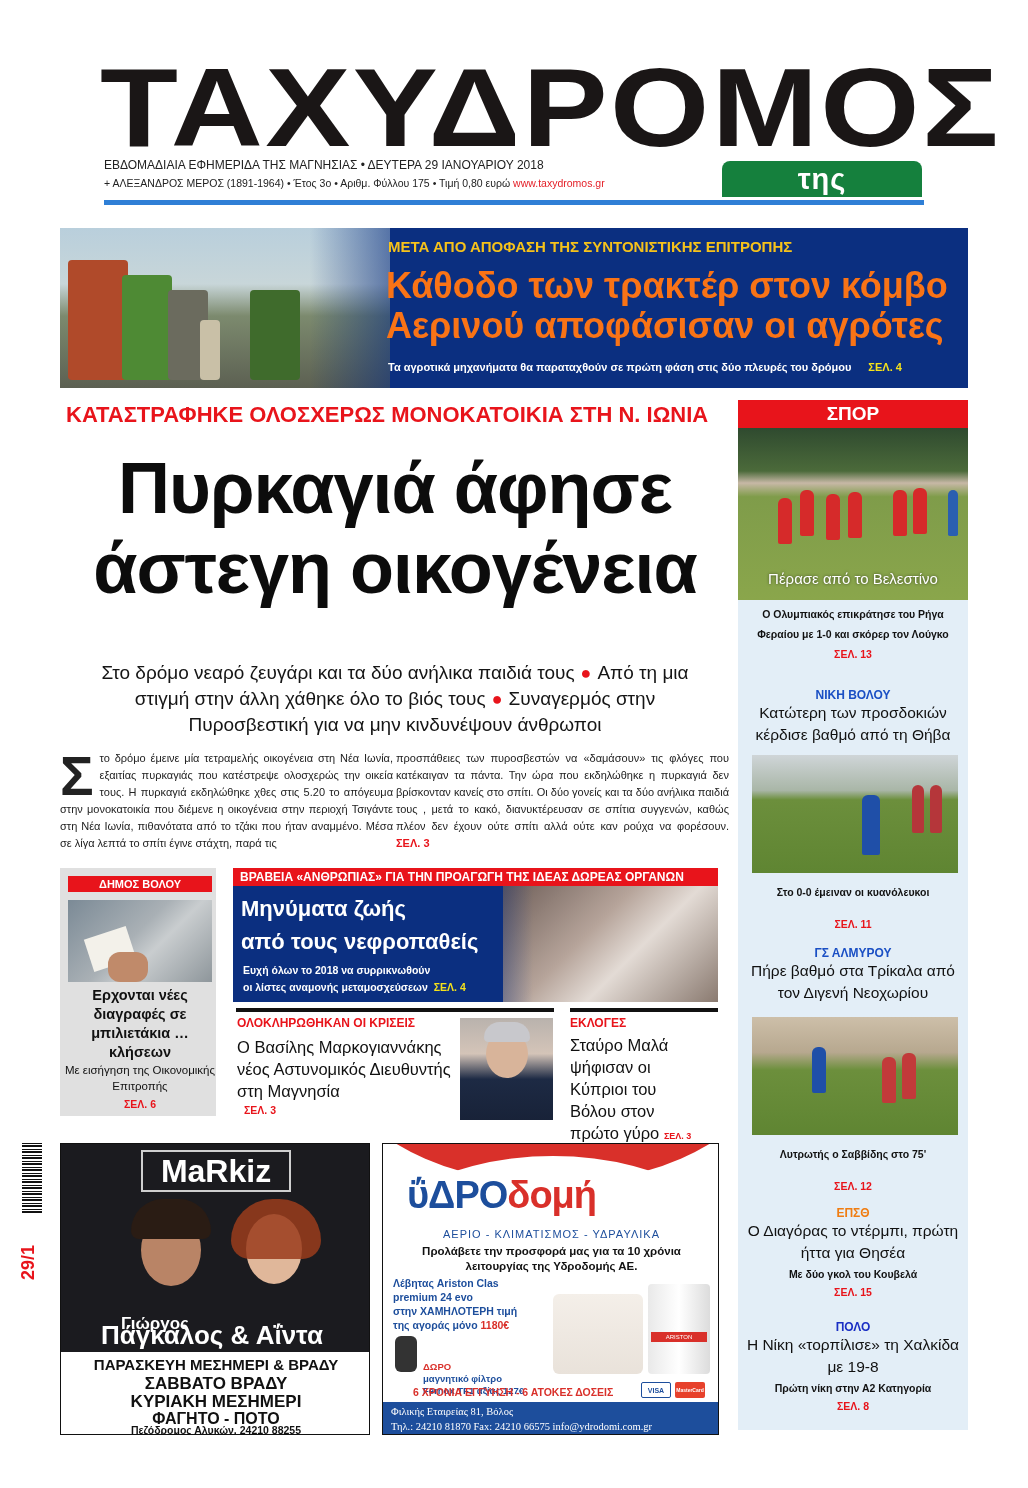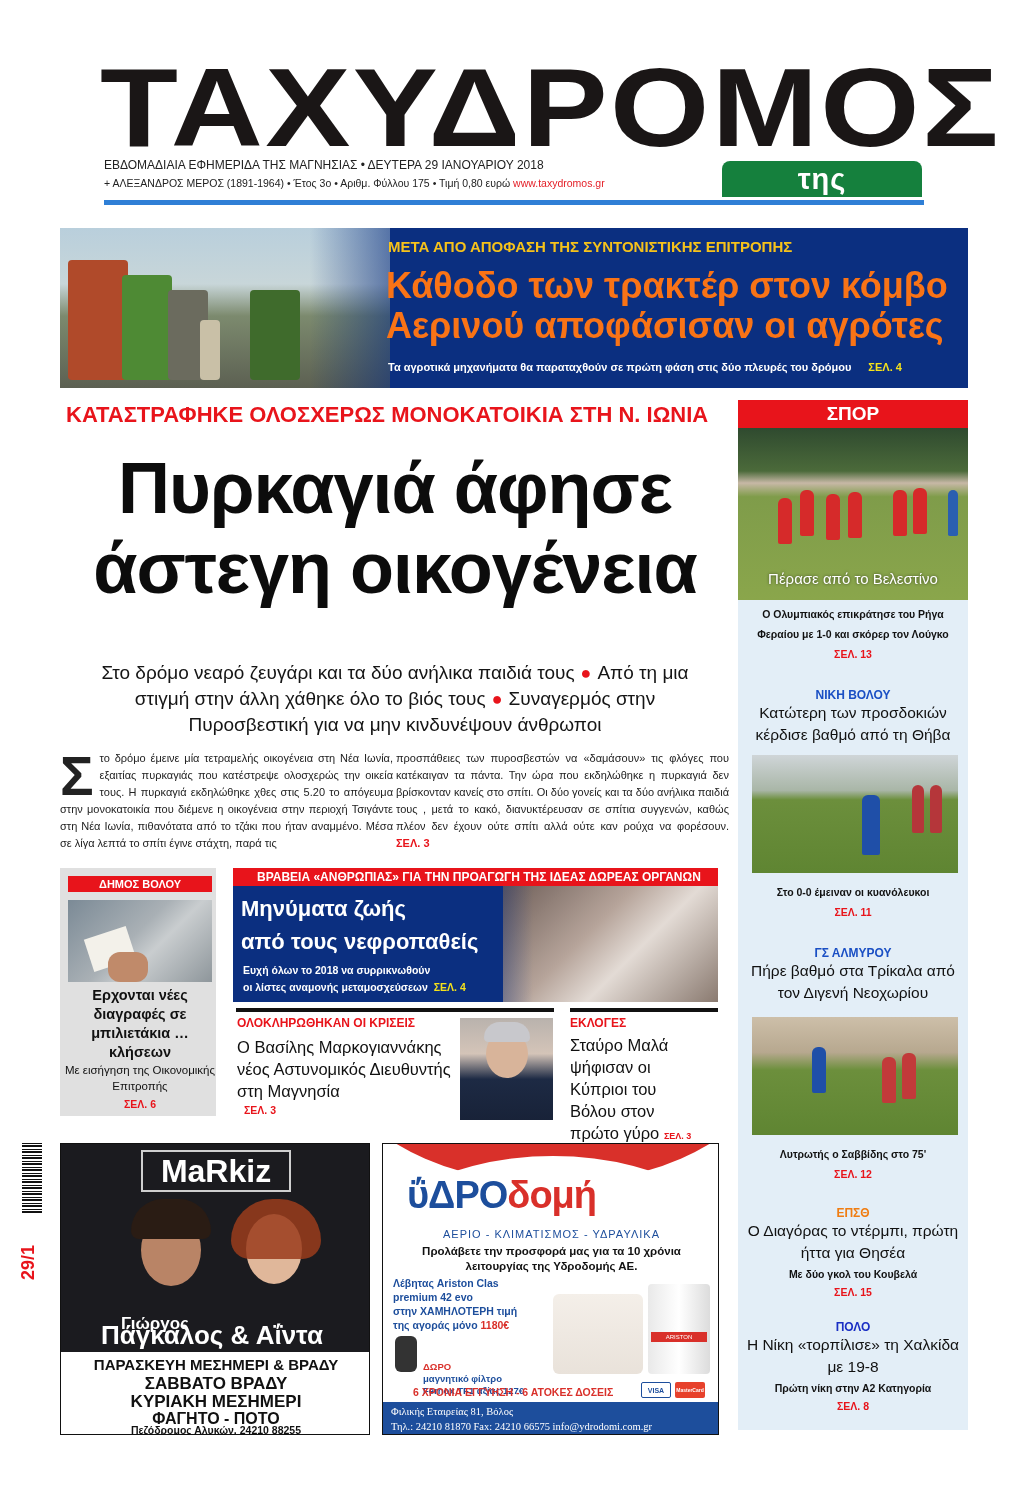--- a/index.html
+++ b/index.html
@@ -51,21 +51,21 @@
   
   .dimos { left: 60px; top: 868px; width: 156px; height: 248px; background: #e0e0e0; }
   .dimos-head { left: 8px; top: 8px; width: 144px; height: 16px; background: #e8141b; color: #fff; text-align: center; font-weight: bold; font-size: 11px; line-height: 16px; }
   .dimos-photo { left: 8px; top: 32px; width: 144px; height: 82px; background: linear-gradient(135deg,#7b8a96 0%,#a9b0b5 45%,#c9cdcf 60%,#8e969b 100%); overflow: hidden; }
   .dimos-h { left: 4px; top: 118px; width: 152px; text-align: center; font-weight: bold; font-size: 14.5px; line-height: 19px; color: #111; }
   .dimos-sub { left: 4px; top: 194px; width: 152px; text-align: center; font-size: 11.5px; line-height: 16px; color: #111; }
   .dimos-pg { left: 4px; top: 230px; width: 152px; text-align: center; }
 
   
   .organ { left: 233px; top: 868px; width: 485px; height: 134px; background: #0b2f80; overflow: hidden; }
-  .organ-head { left: 0; top: 0; width: 485px; height: 18px; background: #e8141b; color: #fff; font-weight: bold; font-size: 12px; line-height: 18px; padding-left: 24px; white-space: nowrap; }
+  .organ-head { left: 0; top: 0; width: 485px; height: 18px; background: #e8141b; color: #fff; font-weight: bold; font-size: 12px; line-height: 18px; padding-left: 7px; white-space: nowrap; }
   .organ-photo { left: 270px; top: 18px; width: 215px; height: 116px; background: linear-gradient(135deg,#6e5e58 0%,#b6a49a 40%,#e3dbd5 60%,#8a7a70 100%); }
   .organ-fade { left: 210px; top: 18px; width: 90px; height: 116px; background: linear-gradient(90deg,#0b2f80 0%, rgba(11,47,128,0) 100%); }
   .organ-title { left: 8px; top: 24px; font-weight: bold; font-size: 22px; line-height: 33px; color: #fff; white-space: nowrap; }
   .organ-sub { left: 10px; top: 94px; font-weight: bold; font-size: 10.5px; line-height: 17px; color: #fff; white-space: nowrap; }
   .organ-sub .pg { color: #f6e21a; margin-left: 6px; }
 
   .thick-rule { height: 4px; background: #111; }
   .red-kicker { font-weight: bold; font-size: 12px; color: #e8141b; white-space: nowrap; }
   .story-h { font-size: 16.5px; line-height: 22px; color: #111; }
   .officer { left: 460px; top: 1018px; width: 93px; height: 102px; background: linear-gradient(180deg,#b9b2ad 0%,#d4c4b8 35%,#1d2a44 60%,#182238 100%); overflow: hidden; }
@@ -168,35 +168,35 @@
     <div class="sp-kicker" style="color:#1a4fc4;">ΝΙΚΗ ΒΟΛΟΥ</div>
     <div class="sp-head">Κατώτερη των προσδοκιών κέρδισε βαθμό από τη Θήβα</div>
   </div>
   <div class="abs sports-photo2">
     <div class="player" style="left:110px;top:40px;background:#1f4fa8;width:18px;height:60px;"></div>
     <div class="player" style="left:160px;top:30px;width:12px;height:48px;background:#b5363a;"></div>
     <div class="player" style="left:178px;top:30px;width:12px;height:48px;background:#b5363a;"></div>
   </div>
   <div class="abs sp-text" style="top:482px;">
     <div class="sp-bold">Στο 0-0 έμειναν οι κυανόλευκοι</div>
-    <div class="sp-pg" style="margin-top:4px;">ΣΕΛ. 11</div>
+    <div class="sp-pg" style="margin-top:16px;">ΣΕΛ. 11</div>
   </div>
 
   <div class="abs sp-text" style="top:546px;">
     <div class="sp-kicker" style="color:#1a4fc4;">ΓΣ ΑΛΜΥΡΟΥ</div>
     <div class="sp-head">Πήρε βαθμό στα Τρίκαλα από τον Διγενή Νεοχωρίου</div>
   </div>
   <div class="abs sports-photo3">
     <div class="player" style="left:60px;top:30px;background:#1f4fa8;"></div>
     <div class="player" style="left:130px;top:40px;background:#c23a3a;"></div>
     <div class="player" style="left:150px;top:36px;background:#c23a3a;"></div>
   </div>
   <div class="abs sp-text" style="top:744px;">
     <div class="sp-bold">Λυτρωτής ο Σαββίδης στο 75'</div>
-    <div class="sp-pg" style="margin-top:4px;">ΣΕΛ. 12</div>
+    <div class="sp-pg" style="margin-top:16px;">ΣΕΛ. 12</div>
   </div>
 
   <div class="abs sp-text" style="top:806px;">
     <div class="sp-kicker" style="color:#f07d12;">ΕΠΣΘ</div>
     <div class="sp-head">Ο Διαγόρας το ντέρμπι, πρώτη ήττα για Θησέα</div>
     <div class="sp-bold">Με δύο γκολ του Κουβελά</div>
     <div class="sp-pg" style="margin-top:2px;">ΣΕΛ. 15</div>
   </div>
 
   <div class="abs sp-text" style="top:920px;">
@@ -272,21 +272,21 @@
   <div class="abs" style="left:-60px;top:-260px;width:460px;height:300px;border-radius:50%;background:#d9302a;"></div>
   <div class="abs" style="left:-40px;top:12px;width:420px;height:260px;border-radius:50% 50% 0 0;background:#fff;"></div>
   <div class="abs ydro-logo"><span class="a">ΰΔΡΟ</span><span class="b">δομή</span></div>
   <div class="abs ydro-tag">ΑΕΡΙΟ - ΚΛΙΜΑΤΙΣΜΟΣ - ΥΔΡΑΥΛΙΚΑ</div>
   <div class="abs ydro-promo">
     <div>Προλάβετε την προσφορά μας για τα 10 χρόνια</div>
     <div>λειτουργίας της Υδροδομής ΑΕ.</div>
   </div>
   <div class="abs ydro-offer">
     <div>Λέβητας Ariston Clas</div>
-    <div>premium 42 evo</div>
+    <div>premium 24 evo</div>
     <div>στην ΧΑΜΗΛΟΤΕΡΗ τιμή</div>
     <div><span>της αγοράς μόνο</span> <span class="ydro-price">1180€</span></div>
   </div>
   <div class="abs" style="left:12px;top:192px;width:22px;height:36px;background:#333;border-radius:6px;"></div>
   <div class="abs ydro-gift">
     <div class="r">ΔΩΡΟ</div>
     <div>μαγνητικό φίλτρο</div>
     <div>Fernox TF1 αξίας 127€</div>
   </div>
   <div class="abs" style="left:170px;top:150px;width:90px;height:80px;background:linear-gradient(180deg,#f4efe9,#e9e2da);border-radius:6px;"></div>

